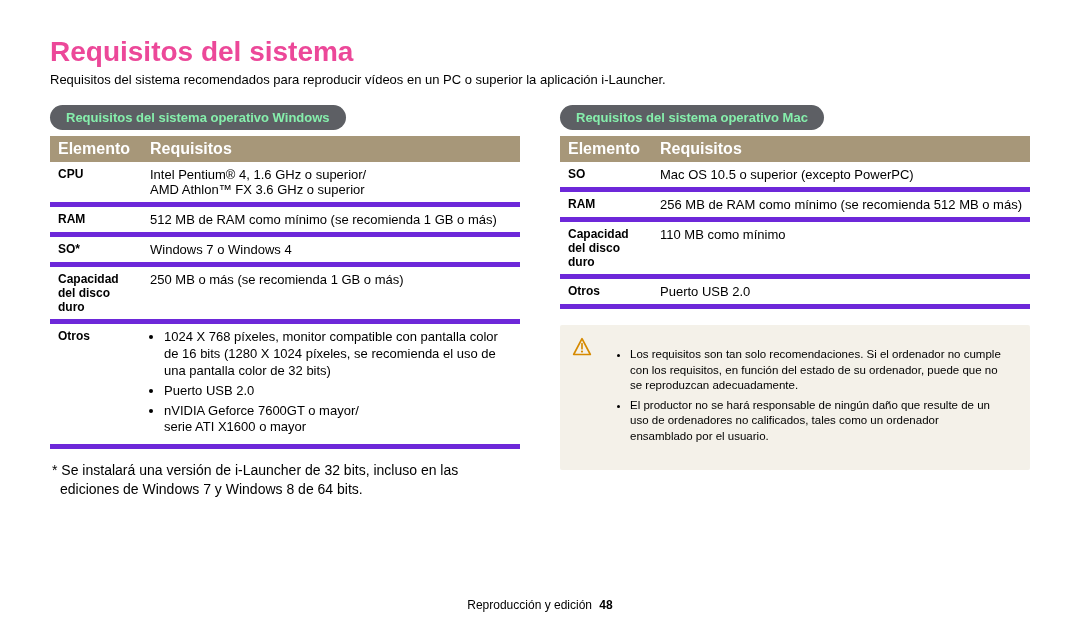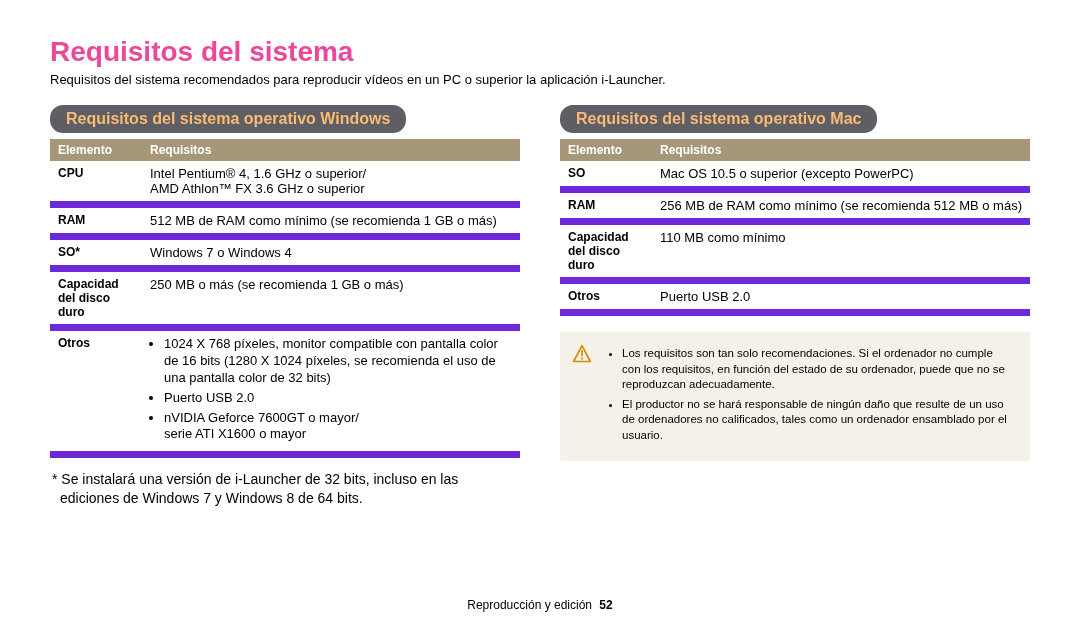--- a/index.html
+++ b/index.html
@@ -29,46 +29,46 @@
     display: flex;
     gap: 40px;
   }
   .col {
     flex: 1;
     min-width: 0;
   }
   .section-head {
     display: inline-block;
     background: #5d5f64;
-    color: #fdba74;
-    font-weight: bold;
-    font-size: 16px;
+    color: #86efac;
+    font-weight: bold;
+    font-size: 13px;
     padding: 5px 16px;
     border-radius: 13px;
     margin-bottom: 6px;
   }
   table.req {
     width: 100%;
     border-collapse: collapse;
     font-size: 13px;
   }
   table.req thead th {
     background: #a79779;
     color: #fff;
     font-weight: bold;
     text-align: left;
     padding: 4px 8px;
-    font-size: 12px;
+    font-size: 16px;
   }
   table.req thead th:first-child {
     width: 92px;
   }
   table.req tbody td {
     padding: 5px 8px;
-    border-bottom: 7px solid #6d28d9;
+    border-bottom: 5px solid #6d28d9;
     vertical-align: top;
   }
   table.req tbody td.label {
     font-weight: bold;
     font-size: 12px;
   }
   .otros-list {
     margin: 0;
     padding-left: 14px;
     list-style: disc;
@@ -96,21 +96,21 @@
     font-size: 11.5px;
     line-height: 1.35;
     border-radius: 2px;
   }
   .warn-icon {
     flex: 0 0 auto;
     margin-top: 2px;
   }
   .warn-icon svg { display: block; }
   .note-list {
-    margin: 4px;
+    margin: 12px;
     padding-left: 14px;
     list-style: disc;
   }
   .note-list li { margin-bottom: 4px; }
   .footer {
     position: absolute;
     bottom: 18px;
     width: 100%;
     text-align: center;
     font-size: 12px;
@@ -217,14 +217,14 @@
           <li>Los requisitos son tan solo recomendaciones. Si el ordenador no cumple con los requisitos, en función del estado de su ordenador, puede que no se reproduzcan adecuadamente.</li>
           <li>El productor no se hará responsable de ningún daño que resulte de un uso de ordenadores no calificados, tales como un ordenador ensamblado por el usuario.</li>
         </ul>
       </div>
     </div>
   </div>
 </div>
 
 <div class="footer">
   <span>Reproducción y edición</span>
-  <span class="pg">52</span>
+  <span class="pg">48</span>
 </div>
 
 </body></html>

